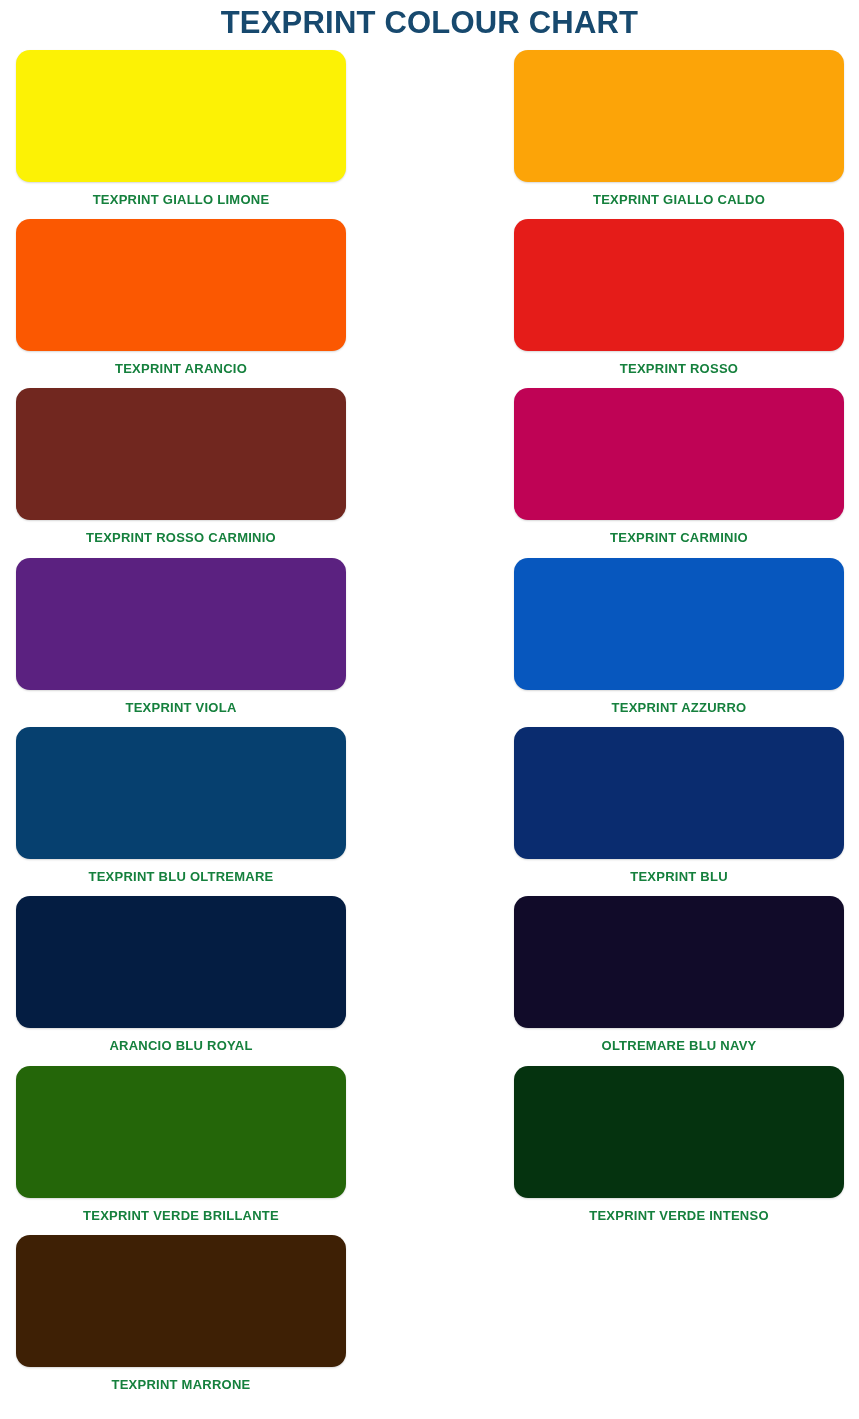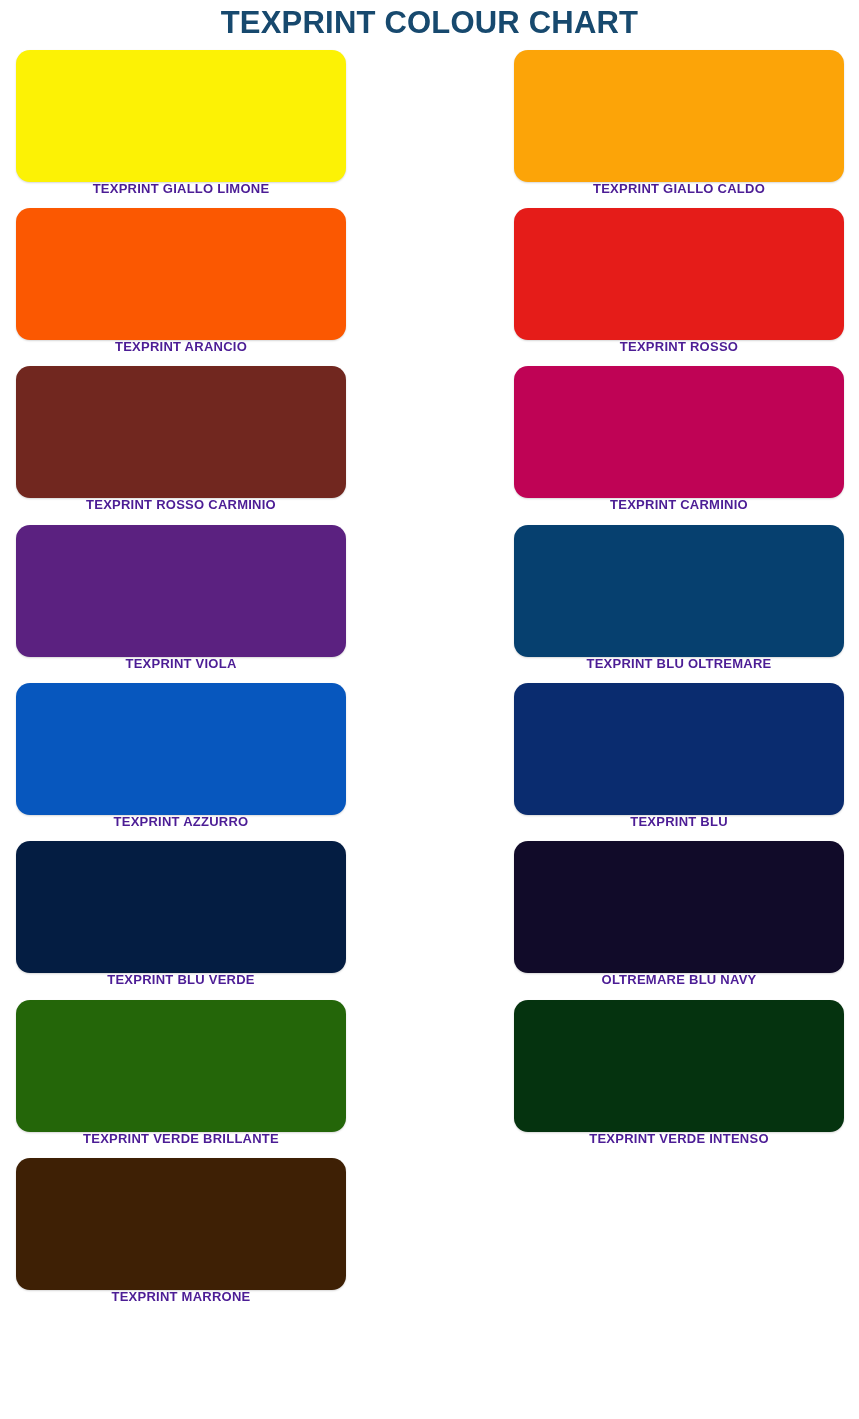--- a/index.html
+++ b/index.html
@@ -55,24 +55,24 @@
     width: 330px;
     height: 132px;
     border-radius: 14px;
     box-shadow: 0 1px 2px rgba(0,0,0,0.16);
   }
 
   .swatch-label {
     font-family: "Liberation Sans", sans-serif;
     font-size: 13px;
     font-weight: bold;
-    color: #4c1d95;
+    color: #15803d;
     letter-spacing: 0.25px;
     text-align: center;
-    padding-top: 0;
+    padding-top: 11px;
     padding-bottom: 12px;
     line-height: 1.1;
     white-space: nowrap;
   }
 </style>
 </head>
 <body>
 
 <div class="chart-page">
 
@@ -101,34 +101,34 @@
       </div>
       <div class="swatch-cell">
         <div class="swatch-chip" style="background: rgb(191, 3, 85);"></div>
         <div class="swatch-label">TEXPRINT CARMINIO</div>
       </div>
       <div class="swatch-cell">
         <div class="swatch-chip" style="background: rgb(91, 33, 128);"></div>
         <div class="swatch-label">TEXPRINT VIOLA</div>
       </div>
       <div class="swatch-cell">
+        <div class="swatch-chip" style="background: rgb(7, 87, 190);"></div>
+        <div class="swatch-label">TEXPRINT AZZURRO</div>
+      </div>
+      <div class="swatch-cell">
         <div class="swatch-chip" style="background: rgb(6, 64, 111);"></div>
         <div class="swatch-label">TEXPRINT BLU OLTREMARE</div>
-      </div>
-      <div class="swatch-cell">
-        <div class="swatch-chip" style="background: rgb(7, 87, 190);"></div>
-        <div class="swatch-label">TEXPRINT AZZURRO</div>
       </div>
       <div class="swatch-cell">
         <div class="swatch-chip" style="background: rgb(10, 44, 111);"></div>
         <div class="swatch-label">TEXPRINT BLU</div>
       </div>
       <div class="swatch-cell">
         <div class="swatch-chip" style="background: rgb(4, 29, 66);"></div>
-        <div class="swatch-label">TEXPRINT BLU VERDE</div>
+        <div class="swatch-label">ARANCIO BLU ROYAL</div>
       </div>
       <div class="swatch-cell">
         <div class="swatch-chip" style="background: rgb(17, 11, 41);"></div>
         <div class="swatch-label">OLTREMARE BLU NAVY</div>
       </div>
       <div class="swatch-cell">
         <div class="swatch-chip" style="background: rgb(36, 102, 9);"></div>
         <div class="swatch-label">TEXPRINT VERDE BRILLANTE</div>
       </div>
       <div class="swatch-cell">

